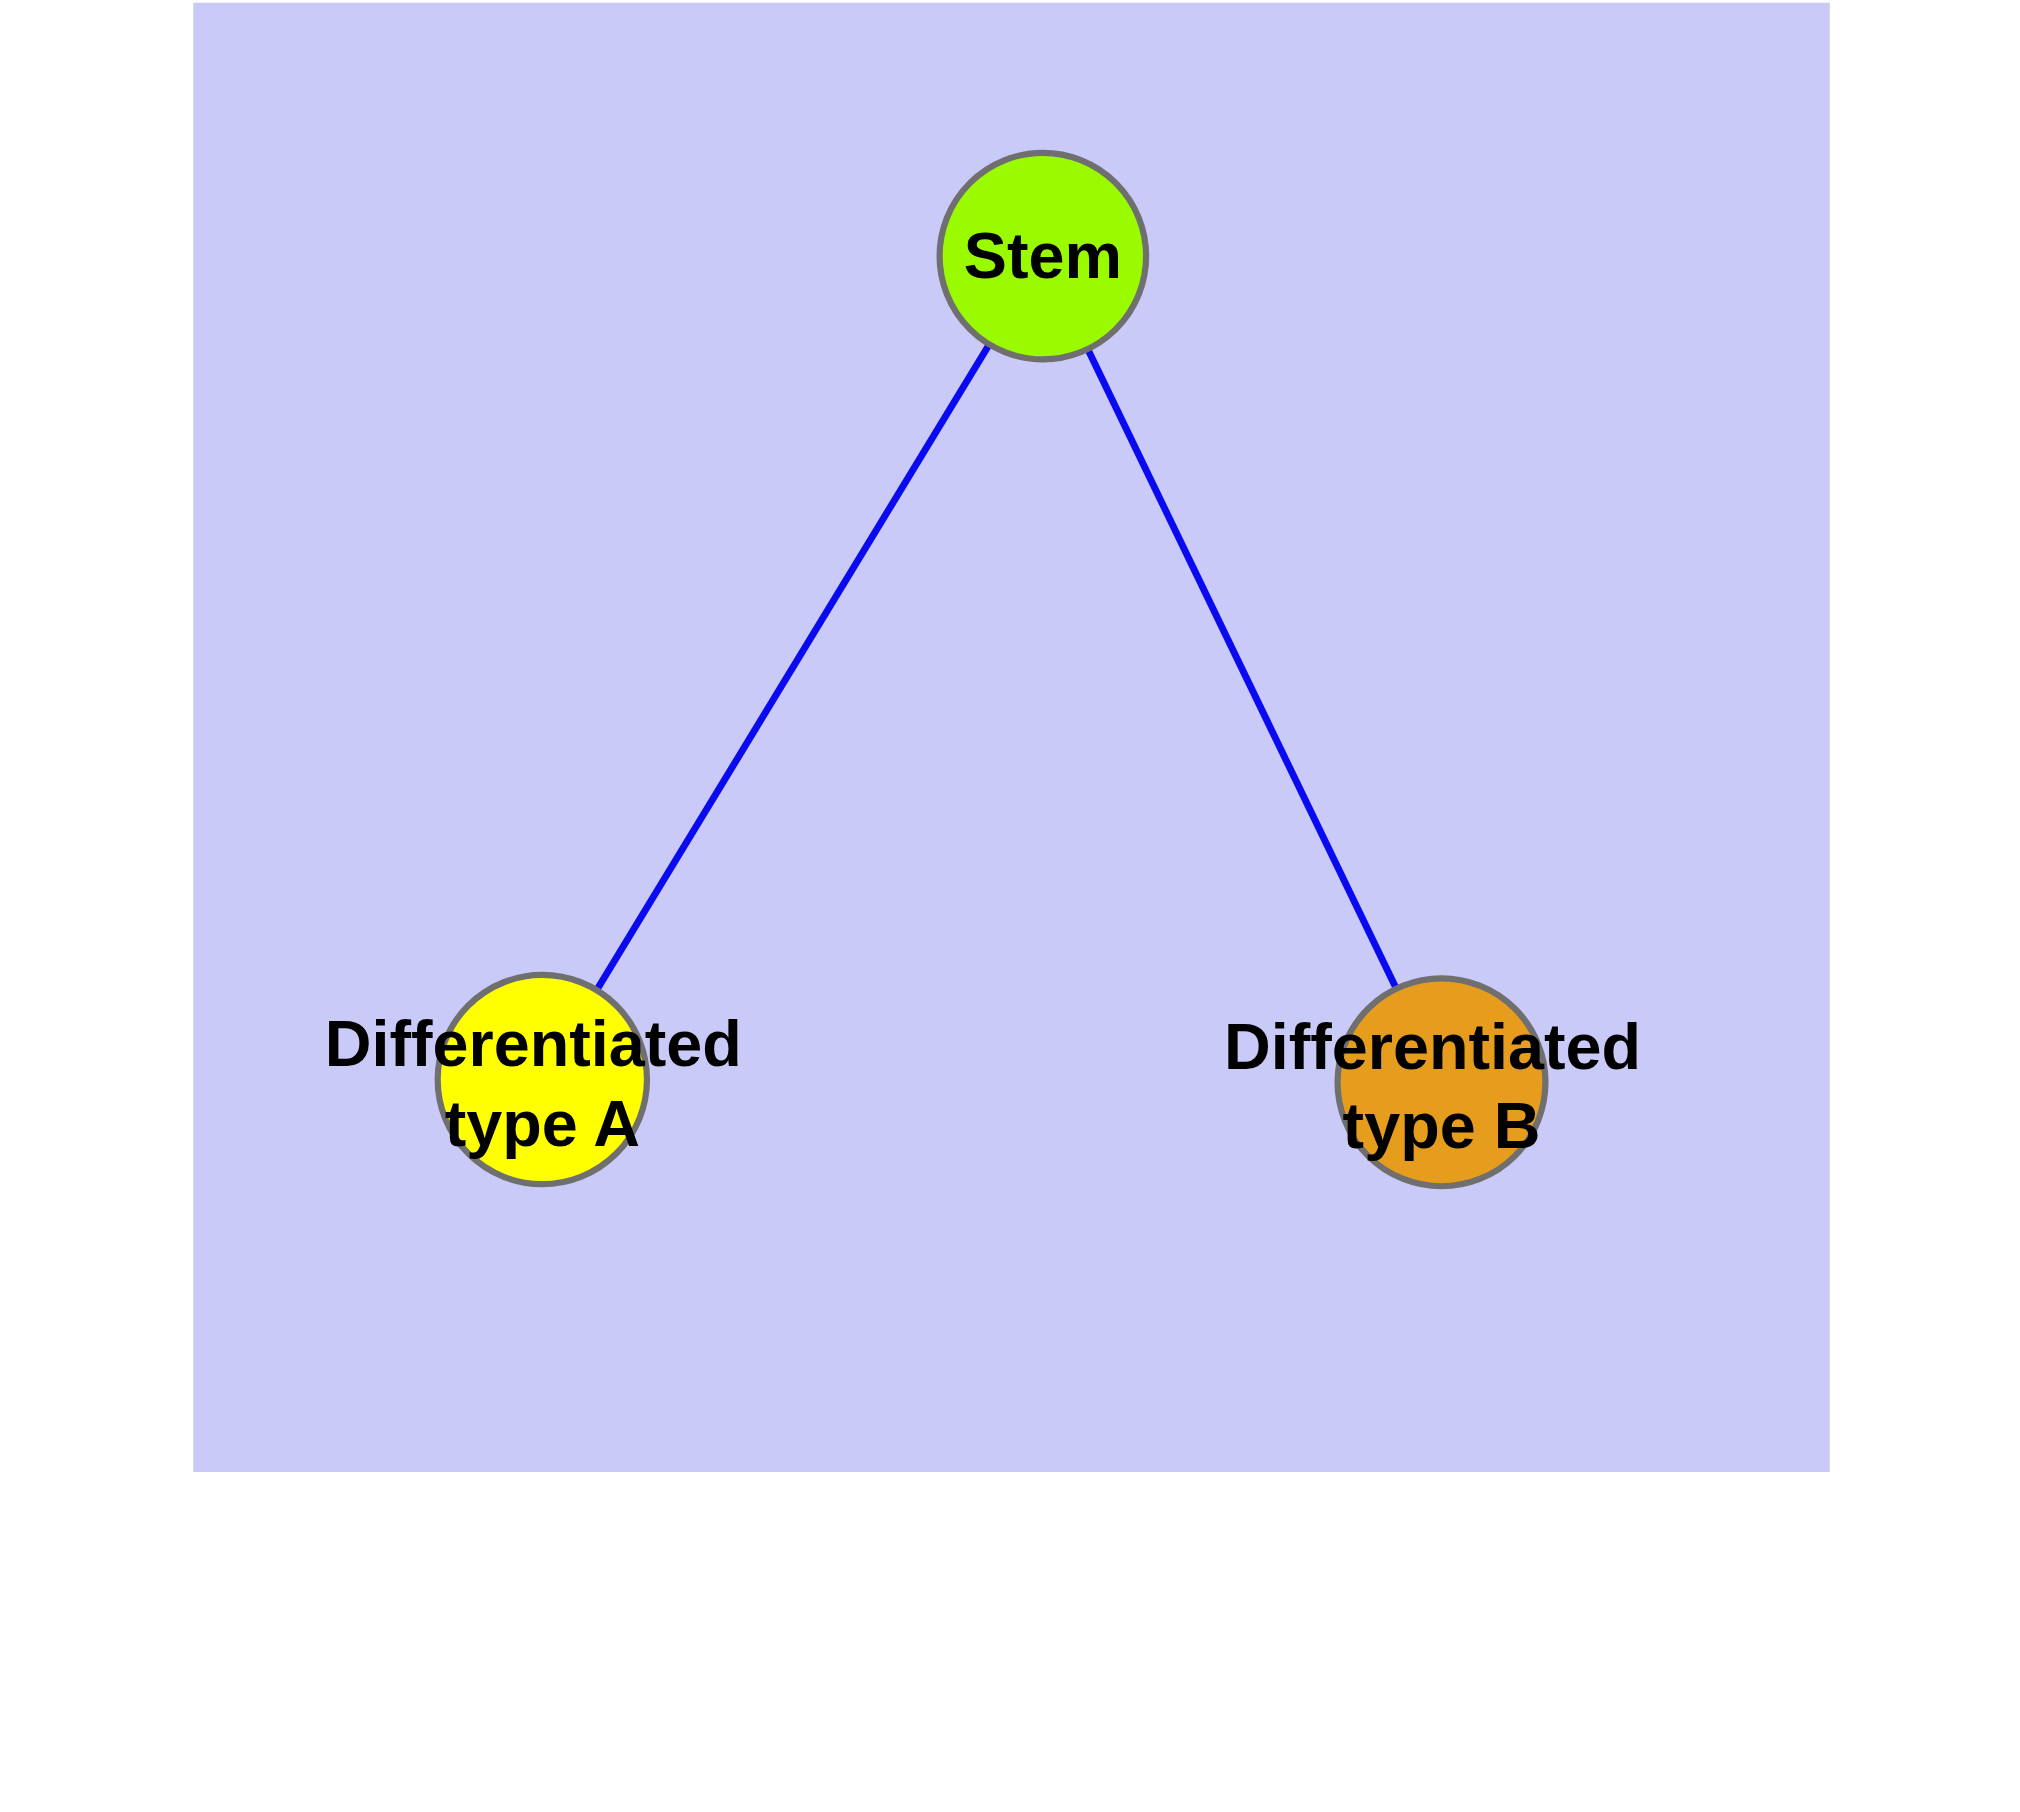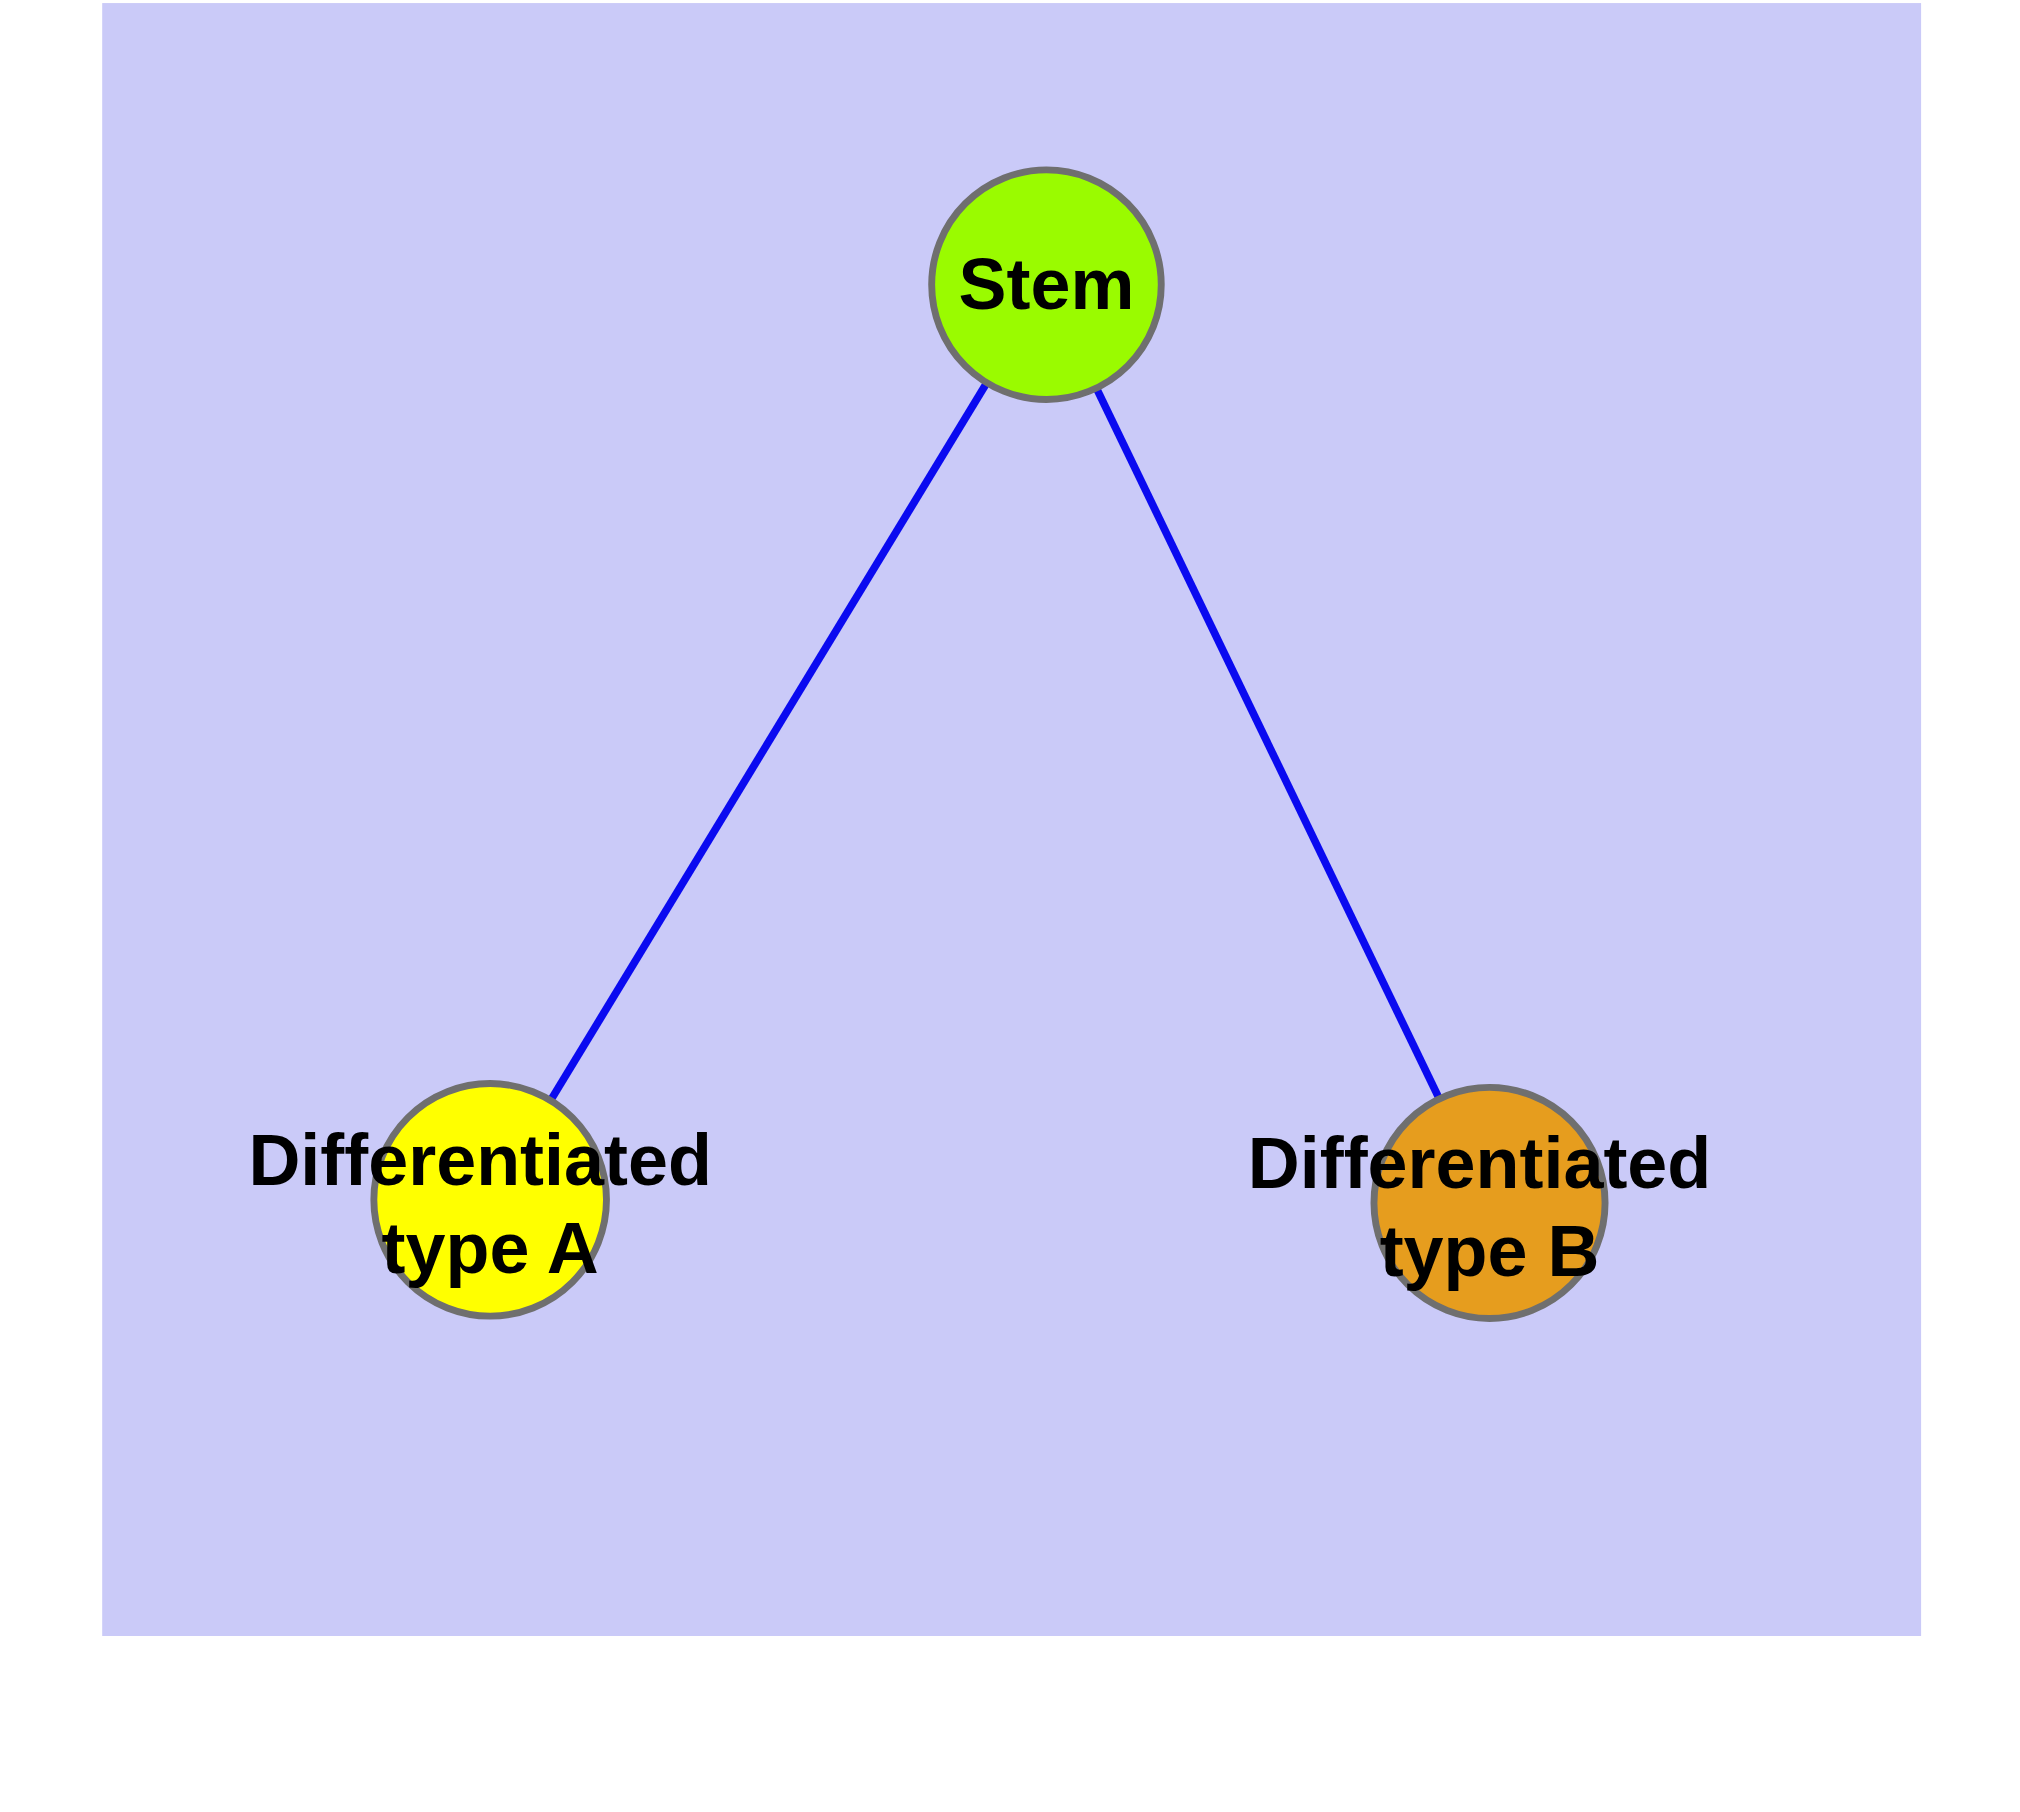--- a/index.html
+++ b/index.html
@@ -2,21 +2,21 @@
 <html style="font-size:13.6px"><head>
 <meta charset="utf-8">
 <style>
   html, body {
     margin: 0;
     padding: 0;
     background: #ffffff;
   }
   .canvas-wrap {
     width: 2021px;
-    height: 1636px;
+    height: 1472px;
     position: relative;
     overflow: hidden;
   }
   svg.diagram {
     display: block;
     width: 100%;
     height: 100%;
   }
   .node-label {
     font-family: "Liberation Sans", "DejaVu Sans", sans-serif;

